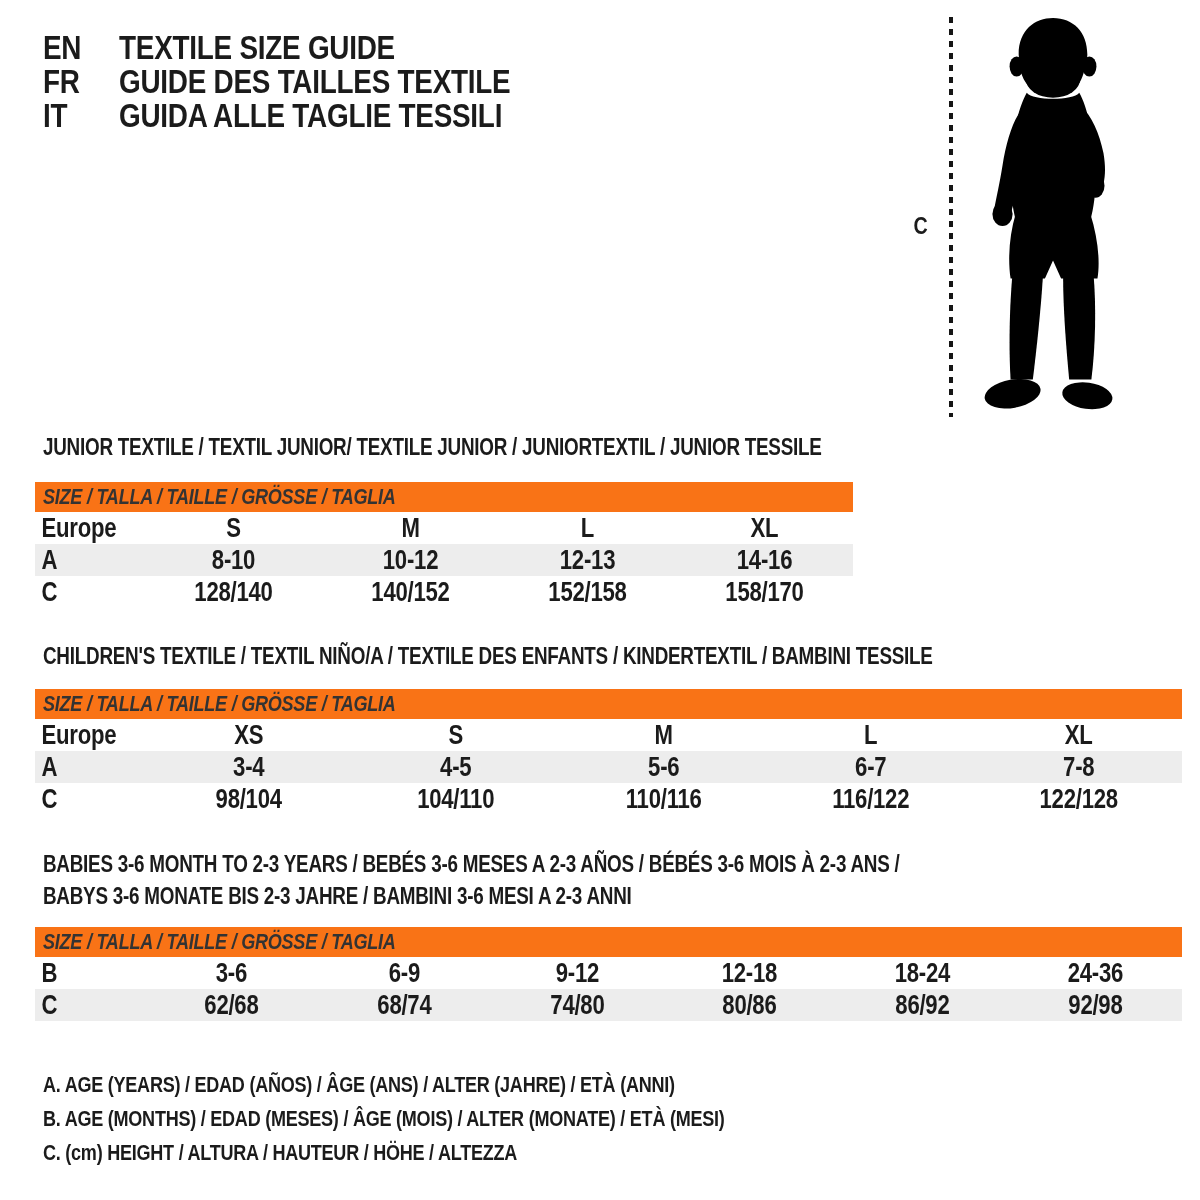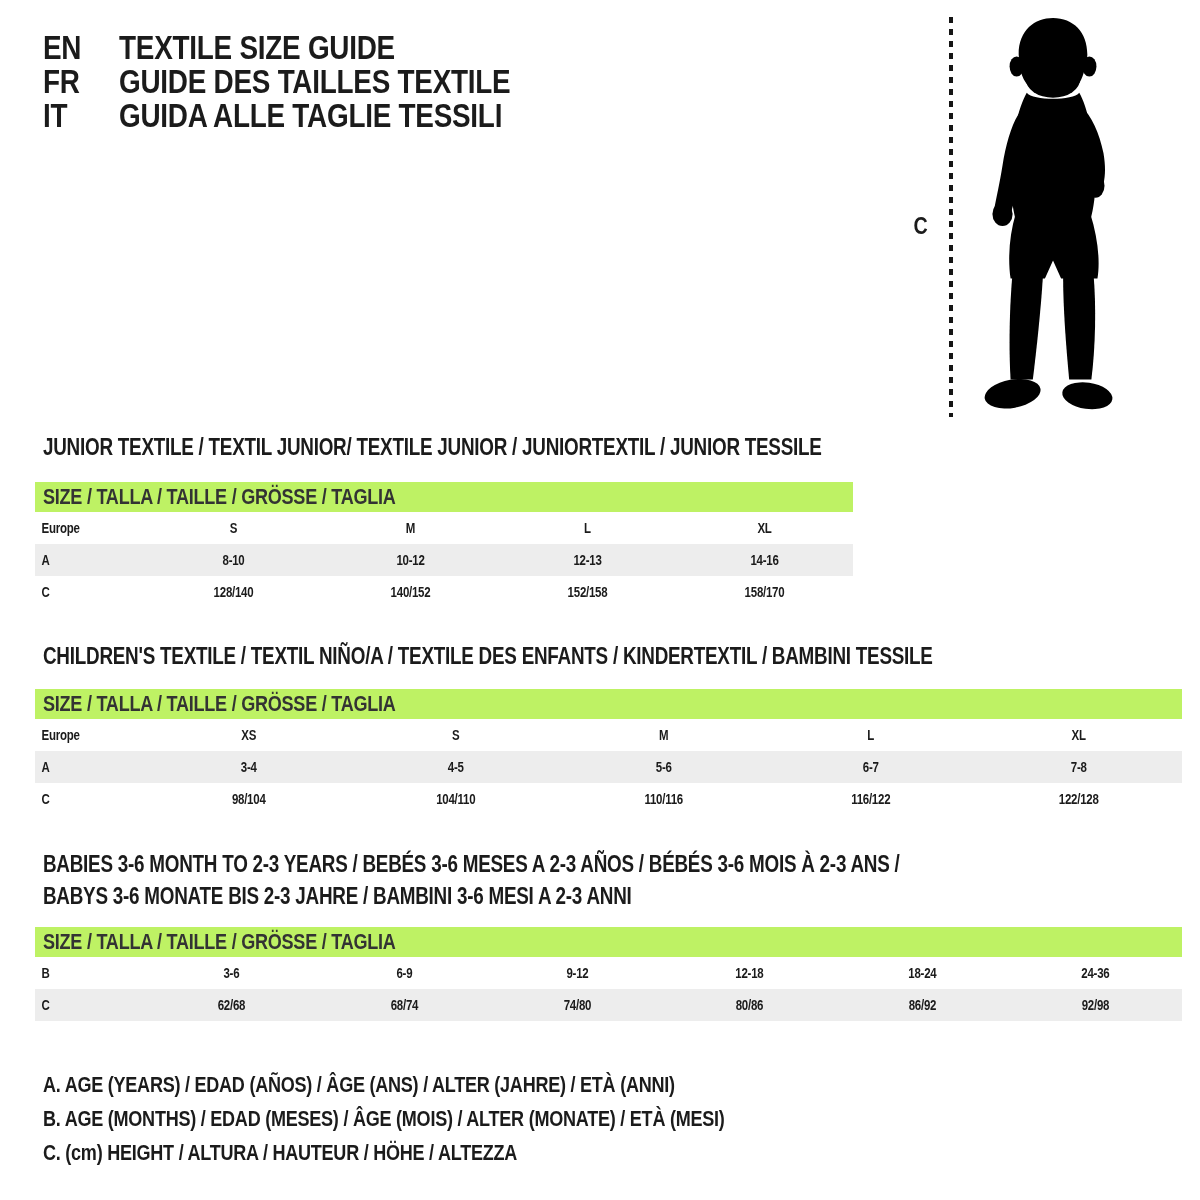--- a/index.html
+++ b/index.html
@@ -32,24 +32,24 @@
   .title-children { top:643px; }
   .title-babies-1 { top:851px; }
   .title-babies-2 { top:883px; }
 
   
   .stable { position:absolute; left:35px; }
   .t1 { top:482px; width:818px; }
   .t2 { top:689px; width:1147px; }
   .t3 { top:927px; width:1147px; }
   .bar {
-    height:30px; background:#bef264; display:flex; align-items:center;
-    padding-left:8px; font-size:22px; color:#333333;
+    height:30px; background:#f97316; display:flex; align-items:center;
+    padding-left:8px; font-size:22px; color:#333333;font-style:italic;
   }
-  .row { display:flex; align-items:center; height:32px; font-size:14px; }
+  .row { display:flex; align-items:center; height:32px; font-size:27px; }
   .row.stripe { background:#ededed; }
   .cell { flex:1; text-align:center; }
   .cell.lab { flex:0 0 110px; text-align:left; padding-left:8px; }
 
   
   .legend-row { position:absolute; left:43px; font-size:22px; }
   .leg-a { top:1072px; }
   .leg-b { top:1106px; }
   .leg-c { top:1140px; }
 </style>

